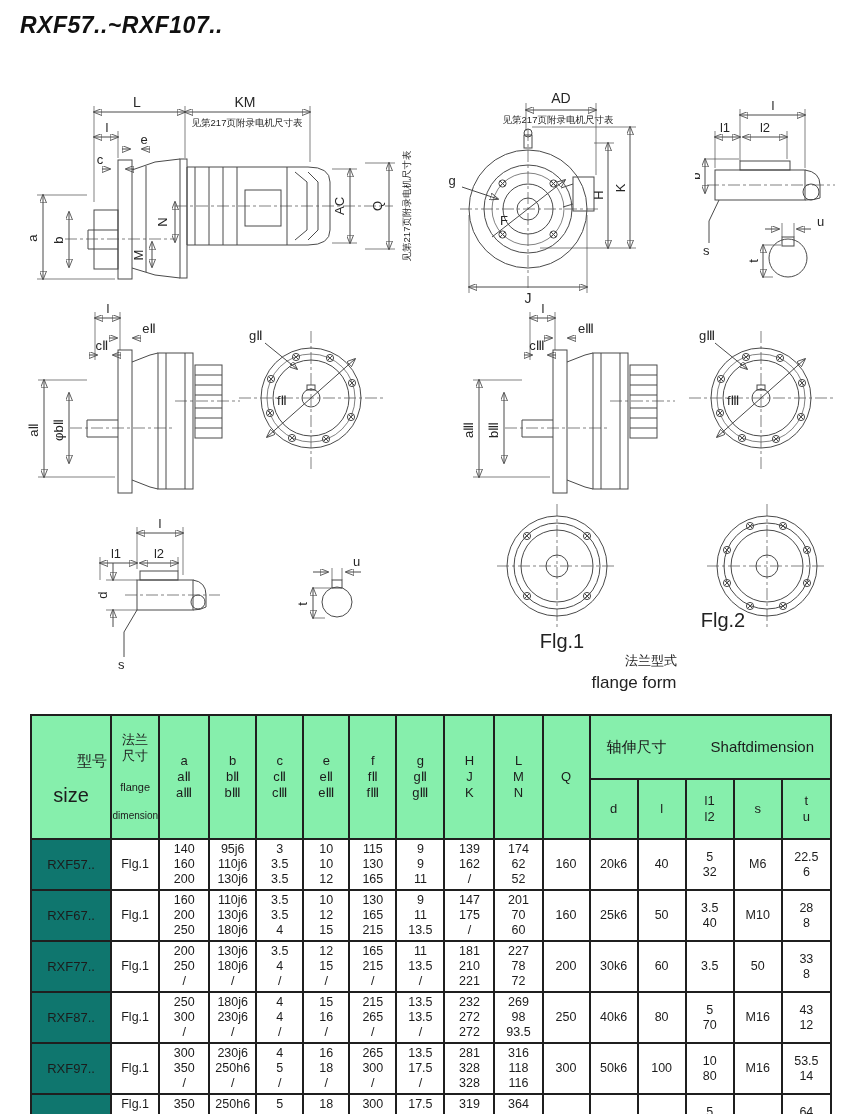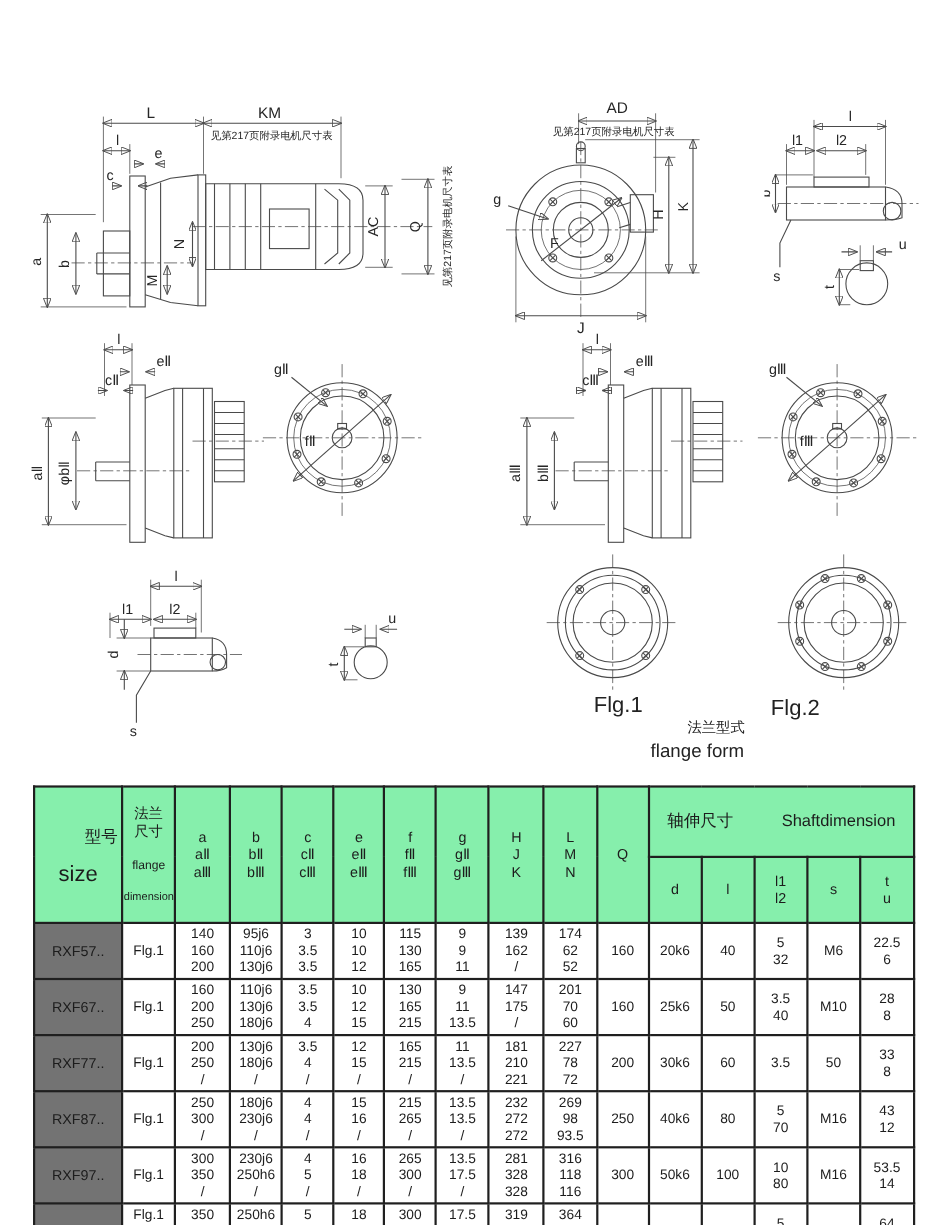--- a/index.html
+++ b/index.html
@@ -20,36 +20,37 @@
   .cap-fig{font-size:20px;}
   .cap-cn{font-size:13px;}
   .cap-en{font-size:17px;}
   
   .dim-table{position:absolute;left:30px;top:714px;width:802px;border-collapse:collapse;
              table-layout:fixed;}
   .dim-table th,.dim-table td{border:2px solid #1f1f1f;text-align:center;vertical-align:middle;
              padding:0;white-space:pre-line;}
   .dim-table th{background:#86efac;font-weight:normal;font-size:13px;line-height:16px;}
   .dim-table td{font-size:12.5px;line-height:15px;background:#fff;}
-  .dim-table td.sizecol{background:#737373;font-size:13px;}
+  .dim-table td.sizecol{background:#0f766e;font-size:13px;}
   .hd-cn{font-size:15px;line-height:19px;margin-left:42px;}
   .hd-en{font-size:20px;line-height:18px;}
   .hd-cn13{font-size:13px;line-height:16px;}
   .hd-en12{font-size:11px;line-height:14px;}
   .hd-sm{font-size:10px;line-height:12px;text-align:right;}
   .group-hd{display:flex;justify-content:center;gap:44px;font-size:15px;}
   thead tr.r1 th{height:37px;}
   thead tr.r2 th{height:45px;}
   tbody tr{height:51px;}
 </style>
 </head>
 <body>
 
 <div class="page">
 
+  <div class="title">RXF57..~RXF107..</div>
 
   <svg class="dwg abs" style="left:25px;top:82px" width="420" height="224" viewBox="0 0 420 224">
     <defs>
       <marker id="ar" viewBox="0 0 10 8" refX="9" refY="4" markerWidth="9" markerHeight="7" orient="auto-start-reverse">
           <path d="M0 0L10 4L0 8z" fill="#4a4a4a" stroke="none"></path>
         </marker>
       <pattern id="hx" width="5" height="5" patternUnits="userSpaceOnUse" patternTransform="rotate(45)">
         <line x1="0" y1="0" x2="0" y2="5" stroke="#4a4a4a" stroke-width="1"></line>
         </pattern>
       <g id="bolt">
@@ -392,21 +393,21 @@
       <use href="#bolt" x="78" y="26"></use>
     <use href="#bolt" x="45" y="26"></use>
       <use href="#bolt" x="22" y="50"></use>
     <use href="#bolt" x="22" y="83"></use>
       <use href="#bolt" x="45" y="106"></use>
     <use href="#bolt" x="78" y="106"></use>
       <use href="#bolt" x="102" y="83"></use>
   </svg>
 
   <div class="cap cap-fig abs" style="left:512px;top:630px">Flg.1</div>
-  <div class="cap cap-fig abs" style="left:673px;top:633px">Flg.2</div>
+  <div class="cap cap-fig abs" style="left:673px;top:609px">Flg.2</div>
   <div class="cap cap-cn abs" style="left:601px;top:652px">法兰型式</div>
   <div class="cap cap-en abs" style="left:584px;top:673px">flange form</div>
 
   <table class="dim-table">
     <colgroup>
       <col style="width:80px">
         <col style="width:48px">
         <col style="width:50px">
         <col style="width:47px">
       <col style="width:47px">

